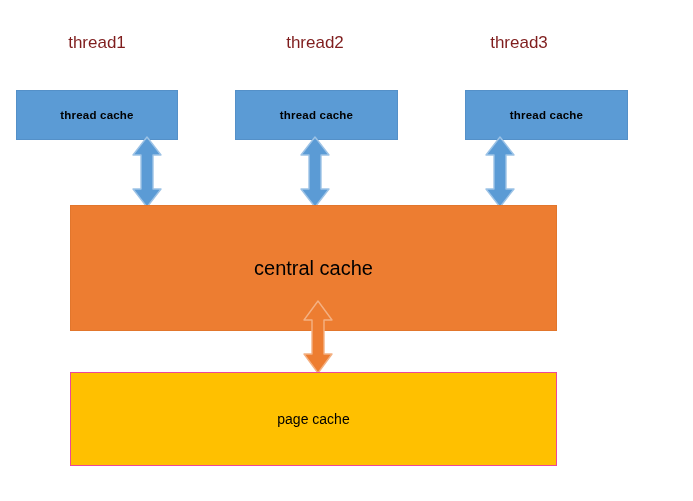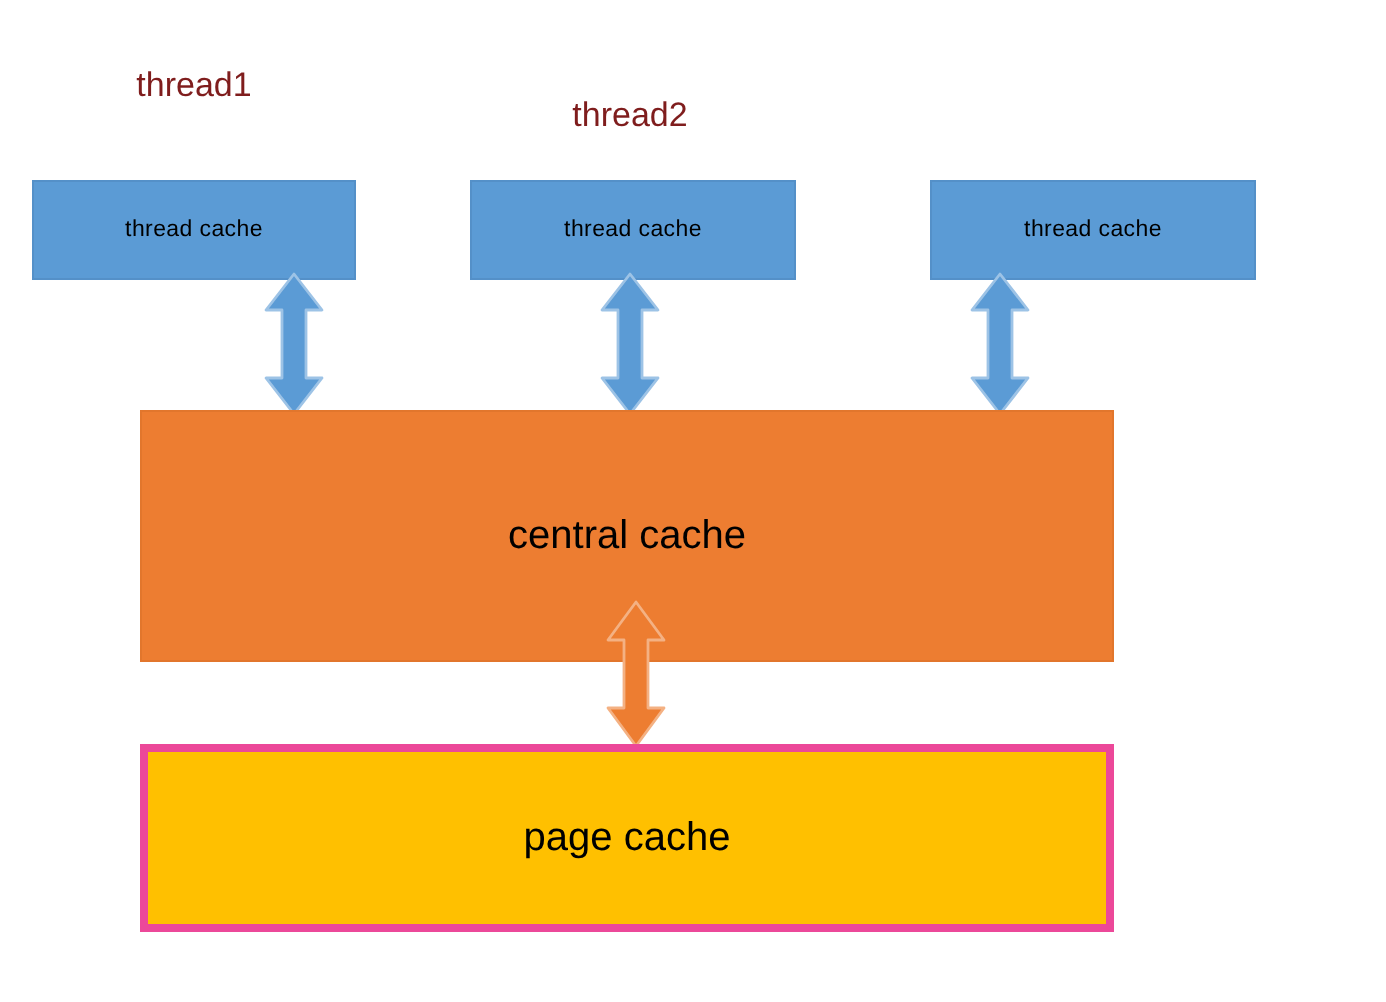--- a/index.html
+++ b/index.html
@@ -30,47 +30,48 @@
     display: flex;
     align-items: center;
     justify-content: center;
     box-sizing: border-box;
     color: #000000;
   }
   .thread-cache-box {
     background: #5B9BD5;
     border: 1px solid #5490c8;
     font-size: 11.5px;
-    font-weight: normal;
+    font-weight: bold;
     letter-spacing: 0.2px;
   }
   .central-cache-box {
     background: #ED7D31;
     border: 1px solid #e2762c;
     font-size: 20px;
   }
   .page-cache-box {
     background: #FFC000;
-    border: 4px solid #ec4899;
-    font-size: 20px;
+    border: 1px solid #ec4899;
+    font-size: 14px;
   }
   .arrow {
     position: absolute;
   }
   .arrow svg {
     display: block;
   }
 </style>
 </head>
 <body>
 
 <div id="canvas">
 
   <div class="thread-label" style="left:47px; top:31px; width:100px;">thread1</div>
-  <div class="thread-label" style="left:265px; top:46px; width:100px;">thread2</div>
+  <div class="thread-label" style="left:265px; top:31px; width:100px;">thread2</div>
+  <div class="thread-label" style="left:469px; top:31px; width:100px;">thread3</div>
 
   <div class="cache-box thread-cache-box" style="left:16px; top:90px; width:162px; height:50px;">thread cache</div>
   <div class="cache-box thread-cache-box" style="left:235px; top:90px; width:163px; height:50px;">thread cache</div>
   <div class="cache-box thread-cache-box" style="left:465px; top:90px; width:163px; height:50px;">thread cache</div>
 
   <div class="arrow" style="left:131px; top:136px;">
     <svg width="32" height="72" viewBox="0 0 32 72">
       <polygon points="16,1 30,19 22,19 22,53 30,53 16,71 2,53 10,53 10,19 2,19" fill="#5B9BD5" stroke="#9DC3E6" stroke-width="1.4" stroke-linejoin="round"></polygon>
     </svg>
   </div>

